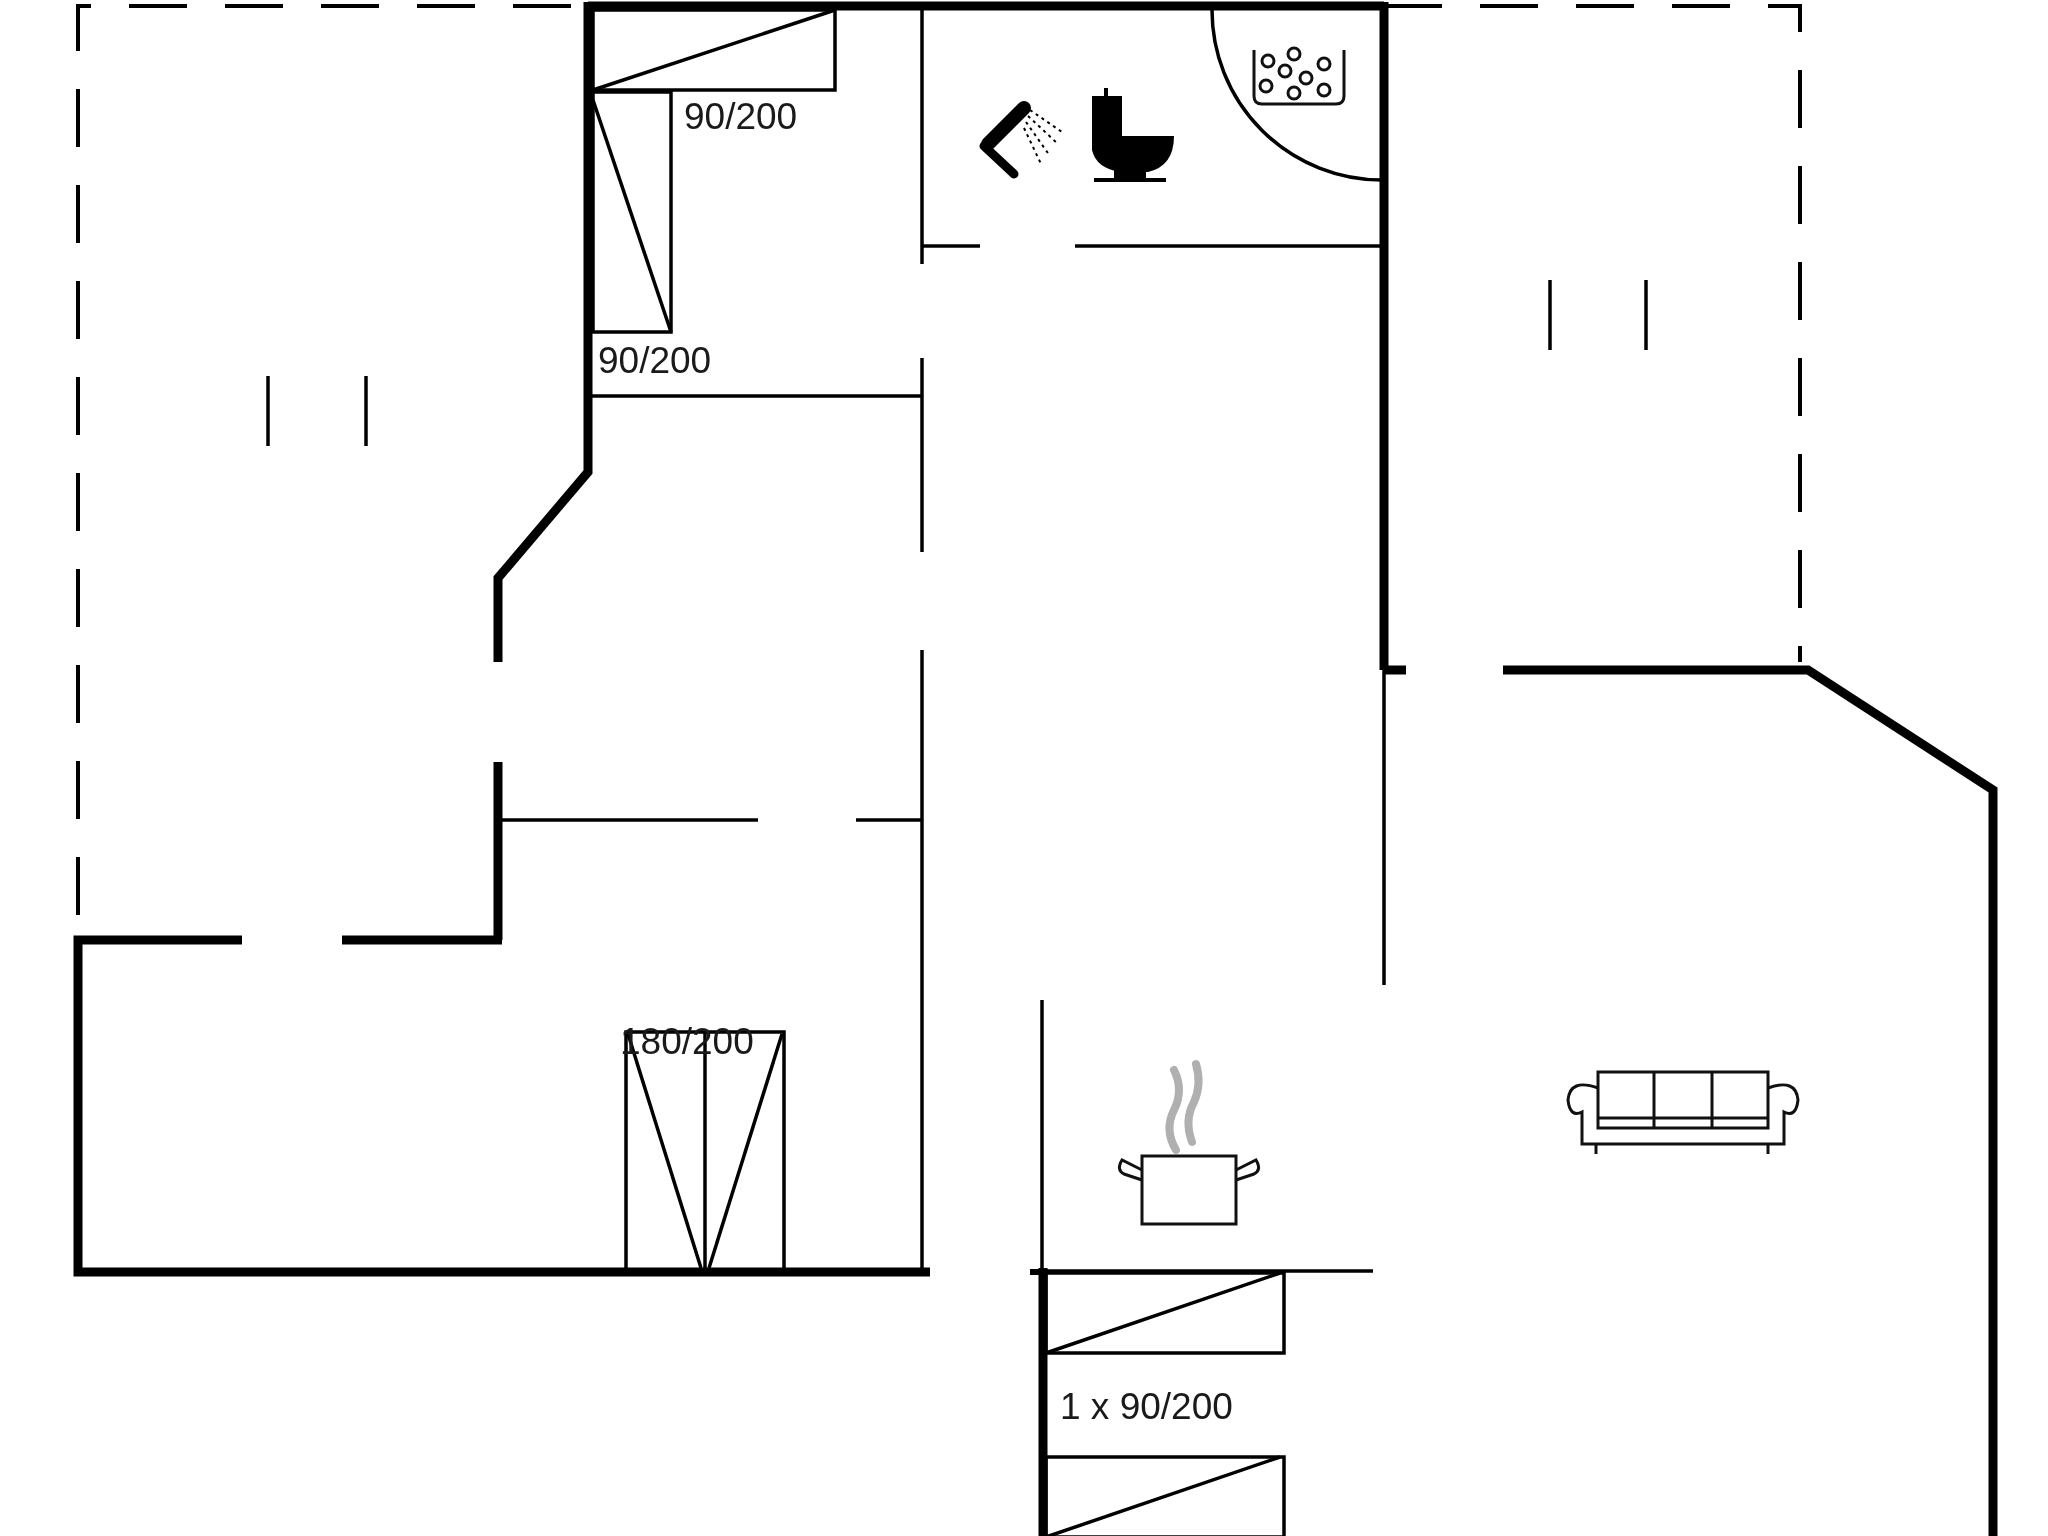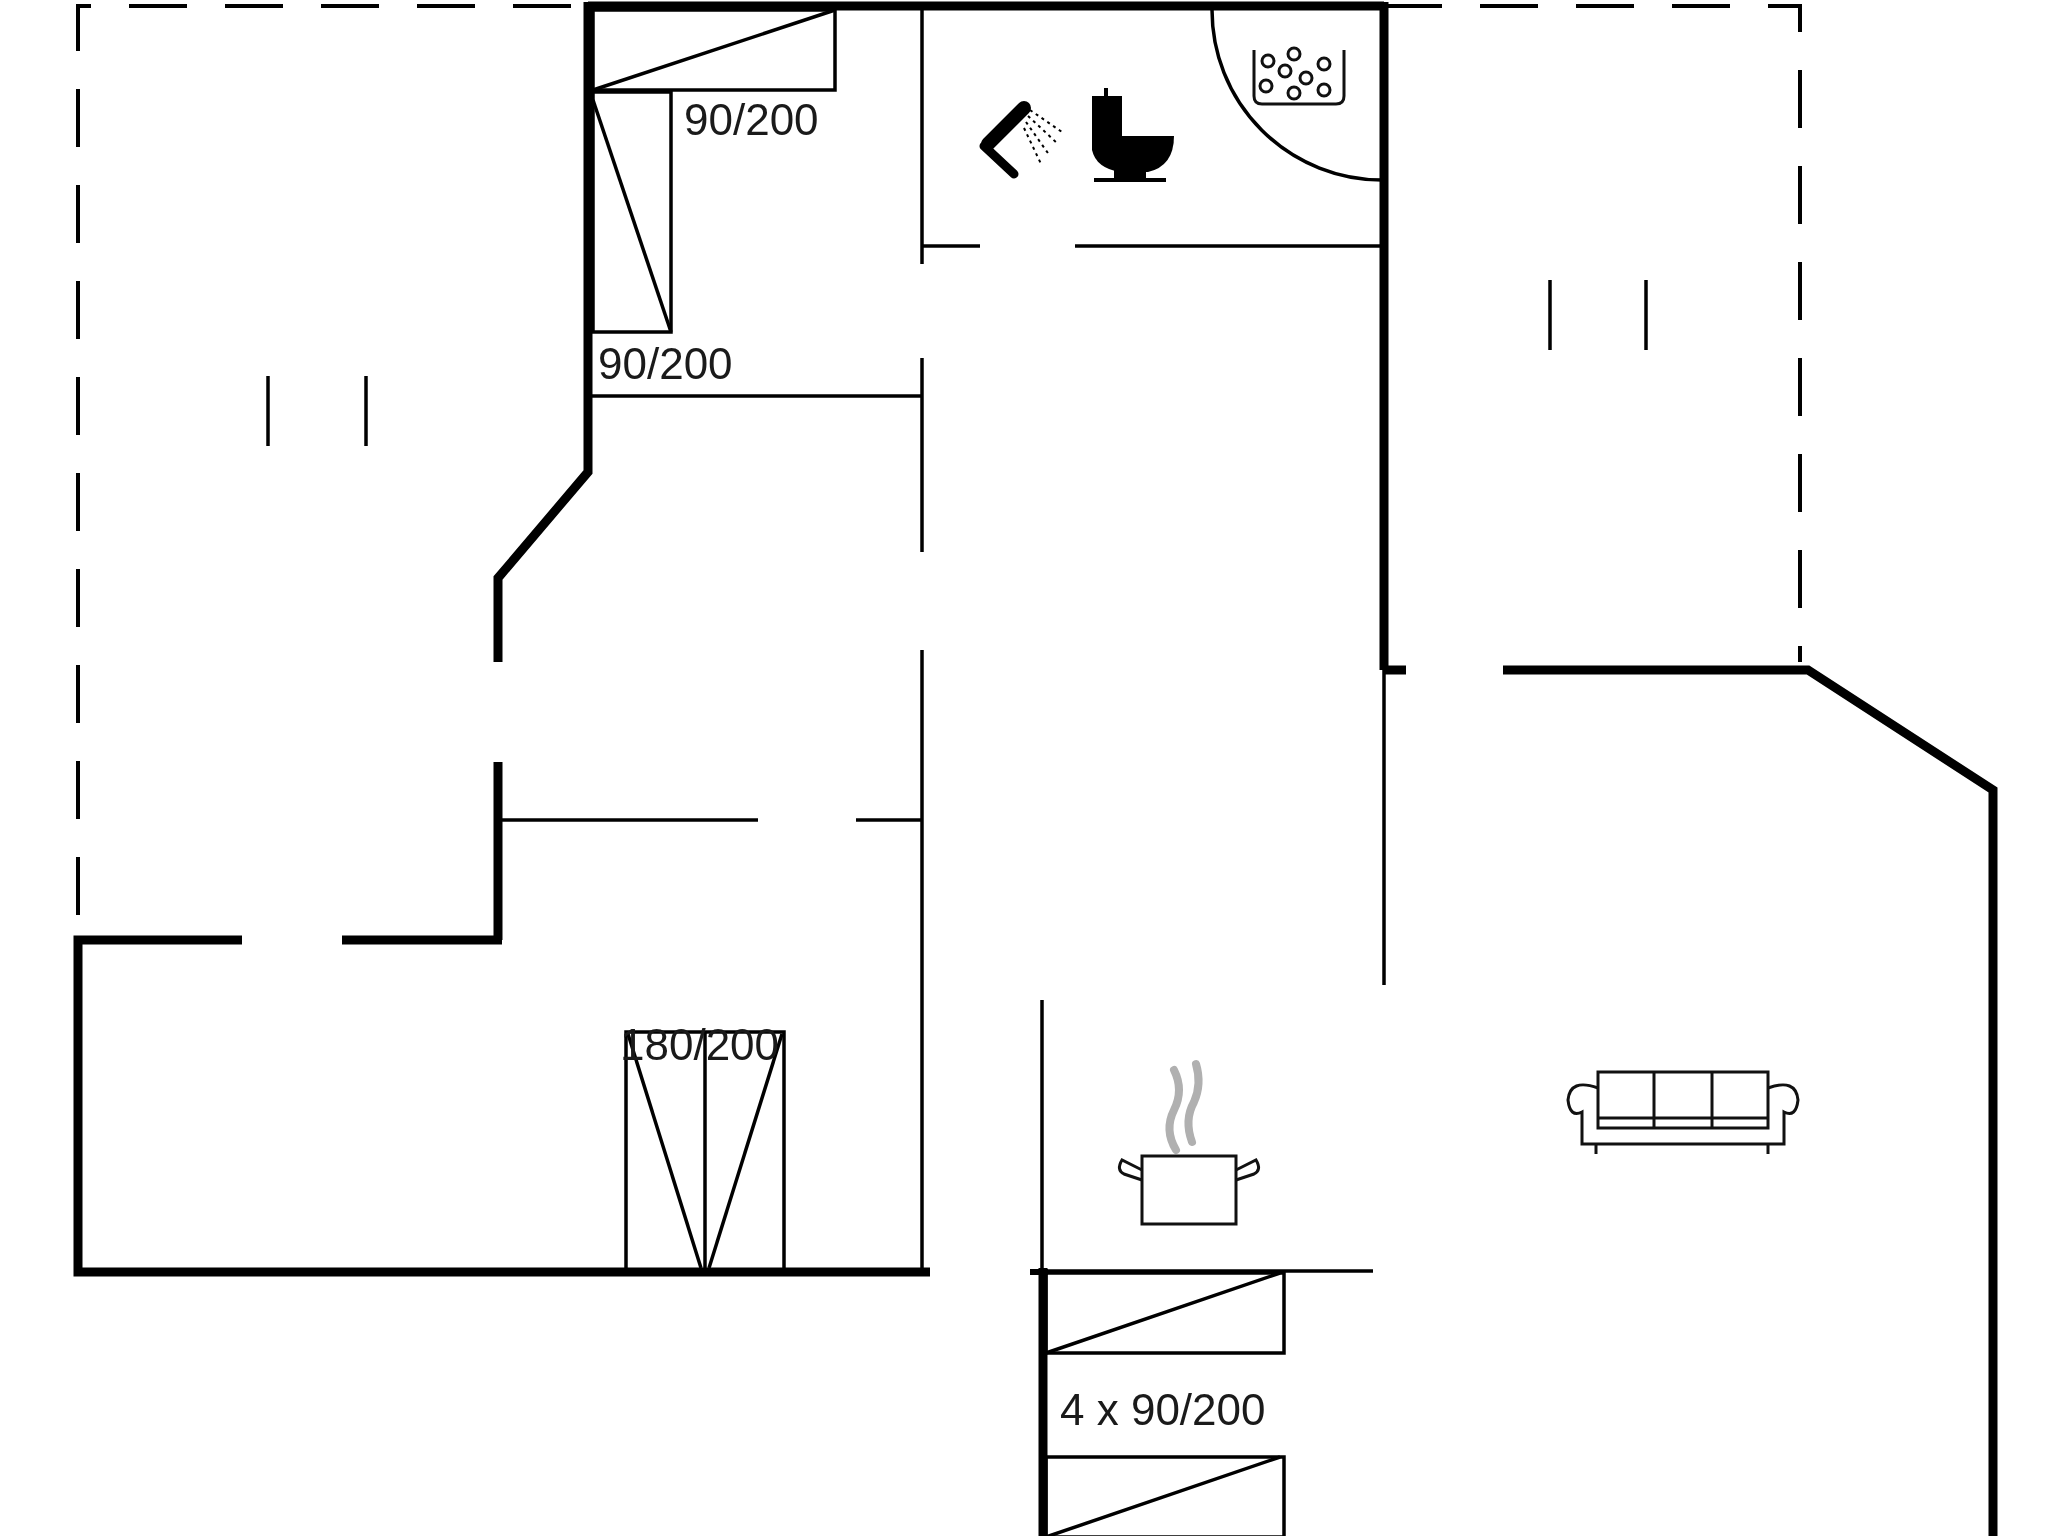--- a/index.html
+++ b/index.html
@@ -3,21 +3,21 @@
 <meta charset="utf-8">
 <style>
   html, body { margin: 0; padding: 0; background: #ffffff; }
   body { width: 2048px; height: 1536px; overflow: hidden; position: relative; font-family: "Liberation Sans", sans-serif; }
   svg.plan { position: absolute; left: 0; top: 0; width: 2048px; height: 1536px; }
   .thick { stroke: #000; stroke-width: 9; fill: none; stroke-linecap: butt; }
   .mid { stroke: #000; stroke-width: 6; fill: none; }
   .thin { stroke: #000; stroke-width: 3.5; fill: none; }
   .furn { stroke: #111; stroke-width: 3; fill: none; }
   .dash { stroke: #000; stroke-width: 4; fill: none; stroke-dasharray: 58 38; }
-  .label { position: absolute; font-family: "Liberation Sans", sans-serif; font-size: 44px; color: #1a1a1a; white-space: nowrap; line-height: 1; }
+  .label { position: absolute; font-family: "Liberation Sans", sans-serif; font-size: 37px; color: #1a1a1a; white-space: nowrap; line-height: 1; }
 </style>
 </head>
 <body>
 
 <svg class="plan" viewBox="0 0 2048 1536" xmlns="http://www.w3.org/2000/svg">
 
   <g>
     <path class="dash" d="M78 915 L78 6 L588 6"></path>
   </g>
 
@@ -148,13 +148,13 @@
     <path class="furn" d="M36 58 L206 58"></path>
     <path class="furn" d="M36 28 Q8 18 6 40 Q8 58 20 52 L20 84 L222 84 L222 52 Q234 58 236 40 Q234 18 206 28"></path>
     <path class="furn" d="M34 84 L34 94"></path>
     <path class="furn" d="M206 84 L206 94"></path>
   </g>
 </svg>
 
 <div class="label" style="left:684px; top:98px;">90/200</div>
 <div class="label" style="left:598px; top:342px;">90/200</div>
 <div class="label" style="left:620px; top:1023px;">180/200</div>
-<div class="label" style="left:1060px; top:1388px;">4 x 90/200</div>
+<div class="label" style="left:1060px; top:1388px;">1 x 90/200</div>
 
 </body></html>

